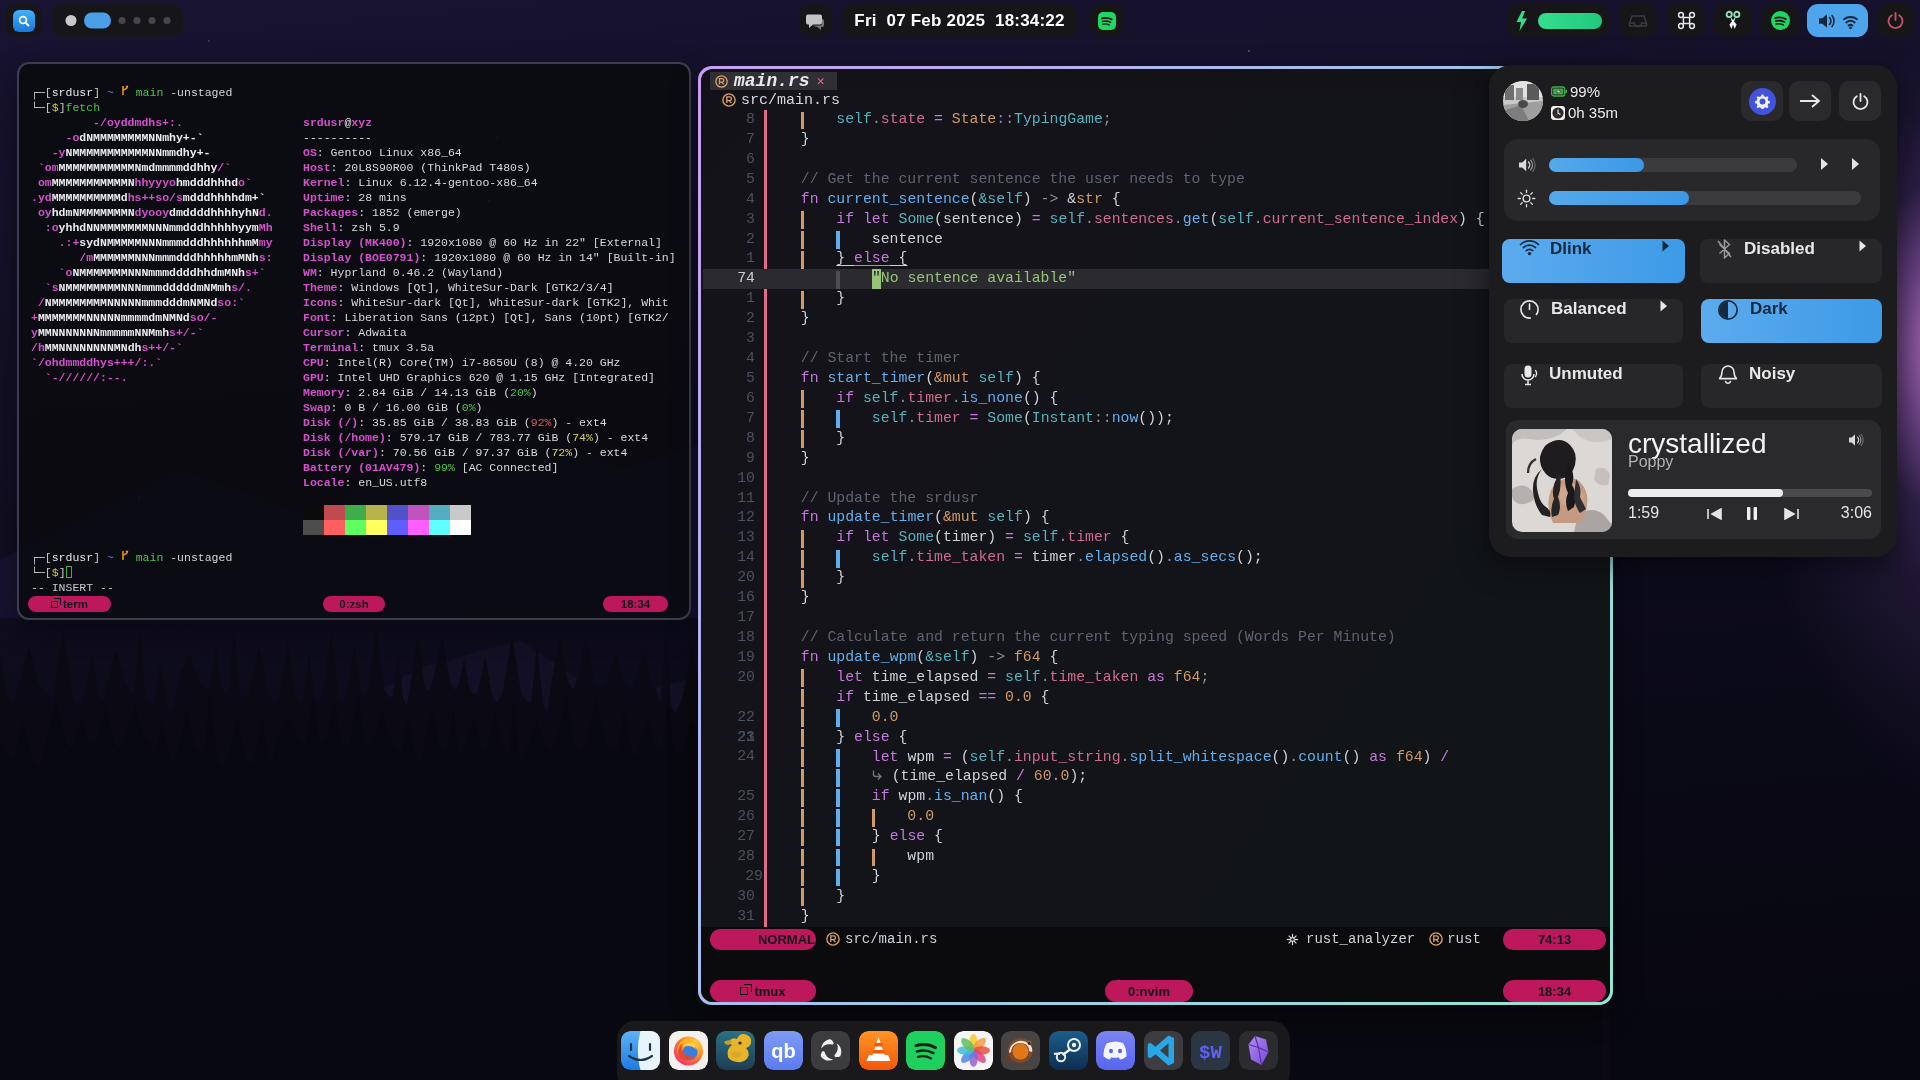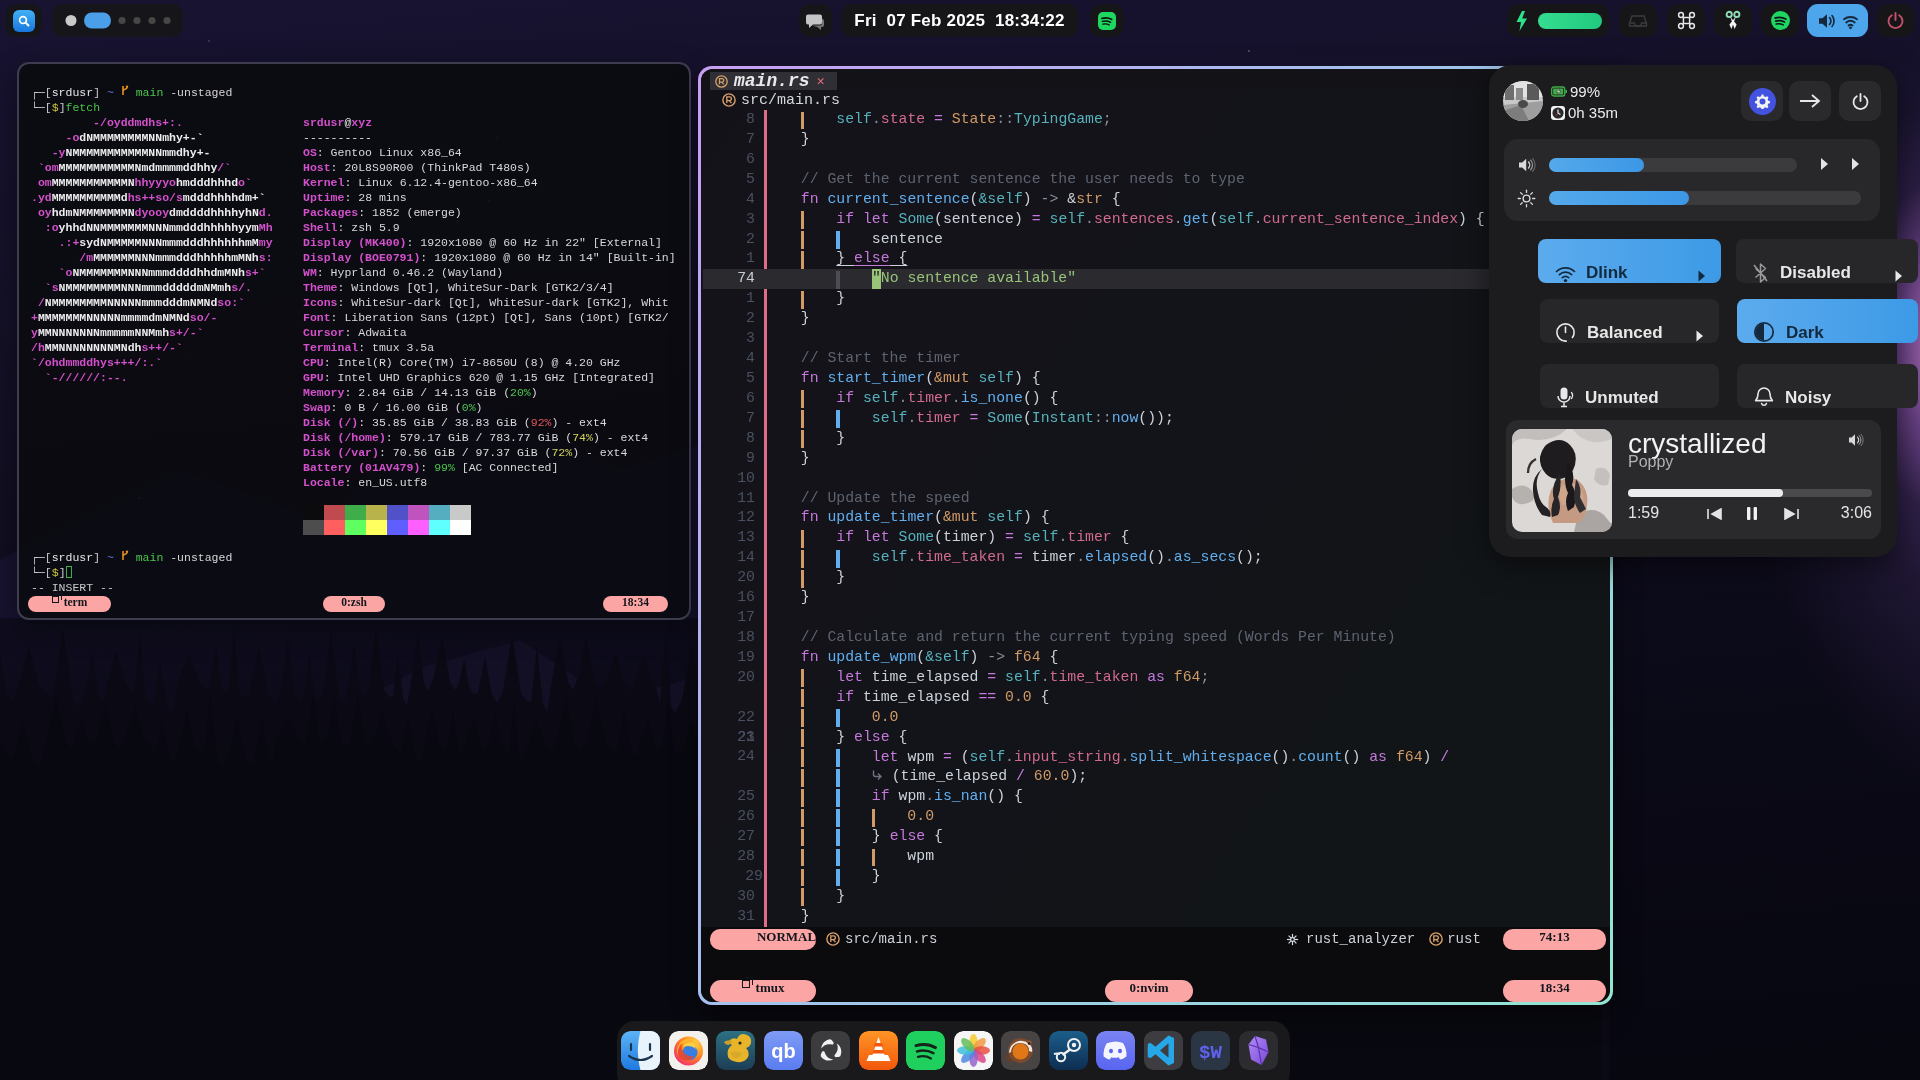--- a/index.html
+++ b/index.html
@@ -27,35 +27,35 @@
 .w  { color:#ededef; font-weight:bold; }
 .lb { color:#d450cc; font-weight:bold; }
 .gr { color:#4cc54c; }
 .yl { color:#d2d25a; }
 .rd { color:#e0555a; }
 .pb { color:#6b7fe8; }
 .gd { color:#cfc93e; }
 .fr { color:#c9c9cd; }
 
 
-.pill { position:absolute; background:#fca5a5; color:#10161c; font-family:Liberation Serif, serif; font-weight:bold; font-size:11.5px; border-radius:8px; display:flex; align-items:flex-start; justify-content:center; }
+.pill { position:absolute; background:#be185d; color:#10161c; font-family:Liberation Sans, sans-serif; font-weight:bold; font-size:11.5px; border-radius:8px; display:flex; align-items:center; justify-content:center; }
 
 
 #nvimw { position:absolute; left:698px; top:66px; width:915px; height:939px; border-radius:14px; padding:3px; background:linear-gradient(125deg,#c79ef3 0%,#a3c2ee 45%, #92e6d3 100%); box-shadow:0 10px 28px rgba(0,0,0,0.45); }
 #nvimin { position:absolute; left:3px; top:3px; width:909px; height:933px; background:rgba(13,13,16,0.96); border-radius:12px; overflow:hidden; }
 .code { font-family:"Liberation Mono",monospace; font-size:14.8px; line-height:19.92px; white-space:pre; }
 .k { color:#c678dd; } .f { color:#61afef; } .t { color:#56b3bd; }
 .o { color:#d19a66; } .p { color:#d26a8c; } .s { color:#98c379; }
 .c { color:#5d6370; } .x { color:#ccd2da; } .d { color:#8a90a0; }
 .u2 { text-decoration:underline; text-underline-offset:3px; }
 .ln { position:absolute; width:34px; text-align:right; color:#4b5060; font-family:"Liberation Mono",monospace; font-size:14.8px; line-height:19.92px; }
 
 
 #panel { position:absolute; left:1489px; top:65px; width:408px; height:492px; background:#1c1c1e; border-radius:22px; box-shadow:0 8px 30px rgba(0,0,0,0.5); }
-.pbtn { position:absolute; border-radius:8px; display:flex; align-items:flex-end; font-weight:bold; font-size:17px;margin-left:36px; }
+.pbtn { position:absolute; border-radius:8px; display:flex; align-items:flex-start; font-weight:bold; font-size:17px; }
 .pbtn.dark { background:#272729; color:#e8e8e8; }
 .pbtn.blue { background:linear-gradient(90deg,#5cabee,#3d9ae6); color:#13293d; }
 
 
 #dock { position:absolute; left:617px; top:1021px; width:673px; height:70px; background:rgba(26,26,28,0.97); border-radius:18px; }
 .dicon { position:absolute; top:10px; width:39px; height:39px; border-radius:9px; overflow:hidden; }
 </style>
 </head>
 <body>
 <div id="scr">
@@ -385,21 +385,21 @@
 <span class="x">        }</span>
 <span class="x">    }</span>
 
 <span class="c">    // Start the timer</span>
 <span class="k">    fn</span><span class="x"> </span><span class="f">start_timer</span><span class="x">(</span><span class="o">&amp;mut</span><span class="x"> </span><span class="t">self</span><span class="x">) {</span>
 <span class="k">        if</span><span class="x"> </span><span class="t">self</span><span class="d">.</span><span class="p">timer</span><span class="d">.</span><span class="f">is_none</span><span class="x">() {</span>
 <span class="x">            </span><span class="t">self</span><span class="d">.</span><span class="p">timer</span><span class="x"> </span><span class="k">=</span><span class="x"> </span><span class="t">Some</span><span class="x">(</span><span class="t">Instant</span><span class="d">::</span><span class="f">now</span><span class="x">());</span>
 <span class="x">        }</span>
 <span class="x">    }</span>
 
-<span class="c">    // Update the speed</span>
+<span class="c">    // Update the srdusr</span>
 <span class="k">    fn</span><span class="x"> </span><span class="f">update_timer</span><span class="x">(</span><span class="o">&amp;mut</span><span class="x"> </span><span class="t">self</span><span class="x">) {</span>
 <span class="k">        if</span><span class="x"> </span><span class="k">let</span><span class="x"> </span><span class="t">Some</span><span class="x">(timer) </span><span class="k">=</span><span class="x"> </span><span class="t">self</span><span class="d">.</span><span class="p">timer</span><span class="x"> {</span>
 <span class="x">            </span><span class="t">self</span><span class="d">.</span><span class="p">time_taken</span><span class="x"> </span><span class="k">=</span><span class="x"> timer</span><span class="d">.</span><span class="f">elapsed</span><span class="x">()</span><span class="d">.</span><span class="f">as_secs</span><span class="x">();</span>
 <span class="x">        }</span>
 <span class="x">    }</span>
 
 <span class="c">    // Calculate and return the current typing speed (Words Per Minute)</span>
 <span class="k">    fn</span><span class="x"> </span><span class="f">update_wpm</span><span class="x">(</span><span class="t">&amp;self</span><span class="x">) </span><span class="d">-&gt;</span><span class="x"> </span><span class="o">f64</span><span class="x"> {</span>
 <span class="k">        let</span><span class="x"> time_elapsed </span><span class="k">=</span><span class="x"> </span><span class="t">self</span><span class="d">.</span><span class="p">time_taken</span><span class="x"> </span><span class="k">as</span><span class="x"> </span><span class="o">f64</span><span class="d">;</span>
 <span class="k">        if</span><span class="x"> time_elapsed </span><span class="k">==</span><span class="x"> </span><span class="o">0.0</span><span class="x"> {</span>

